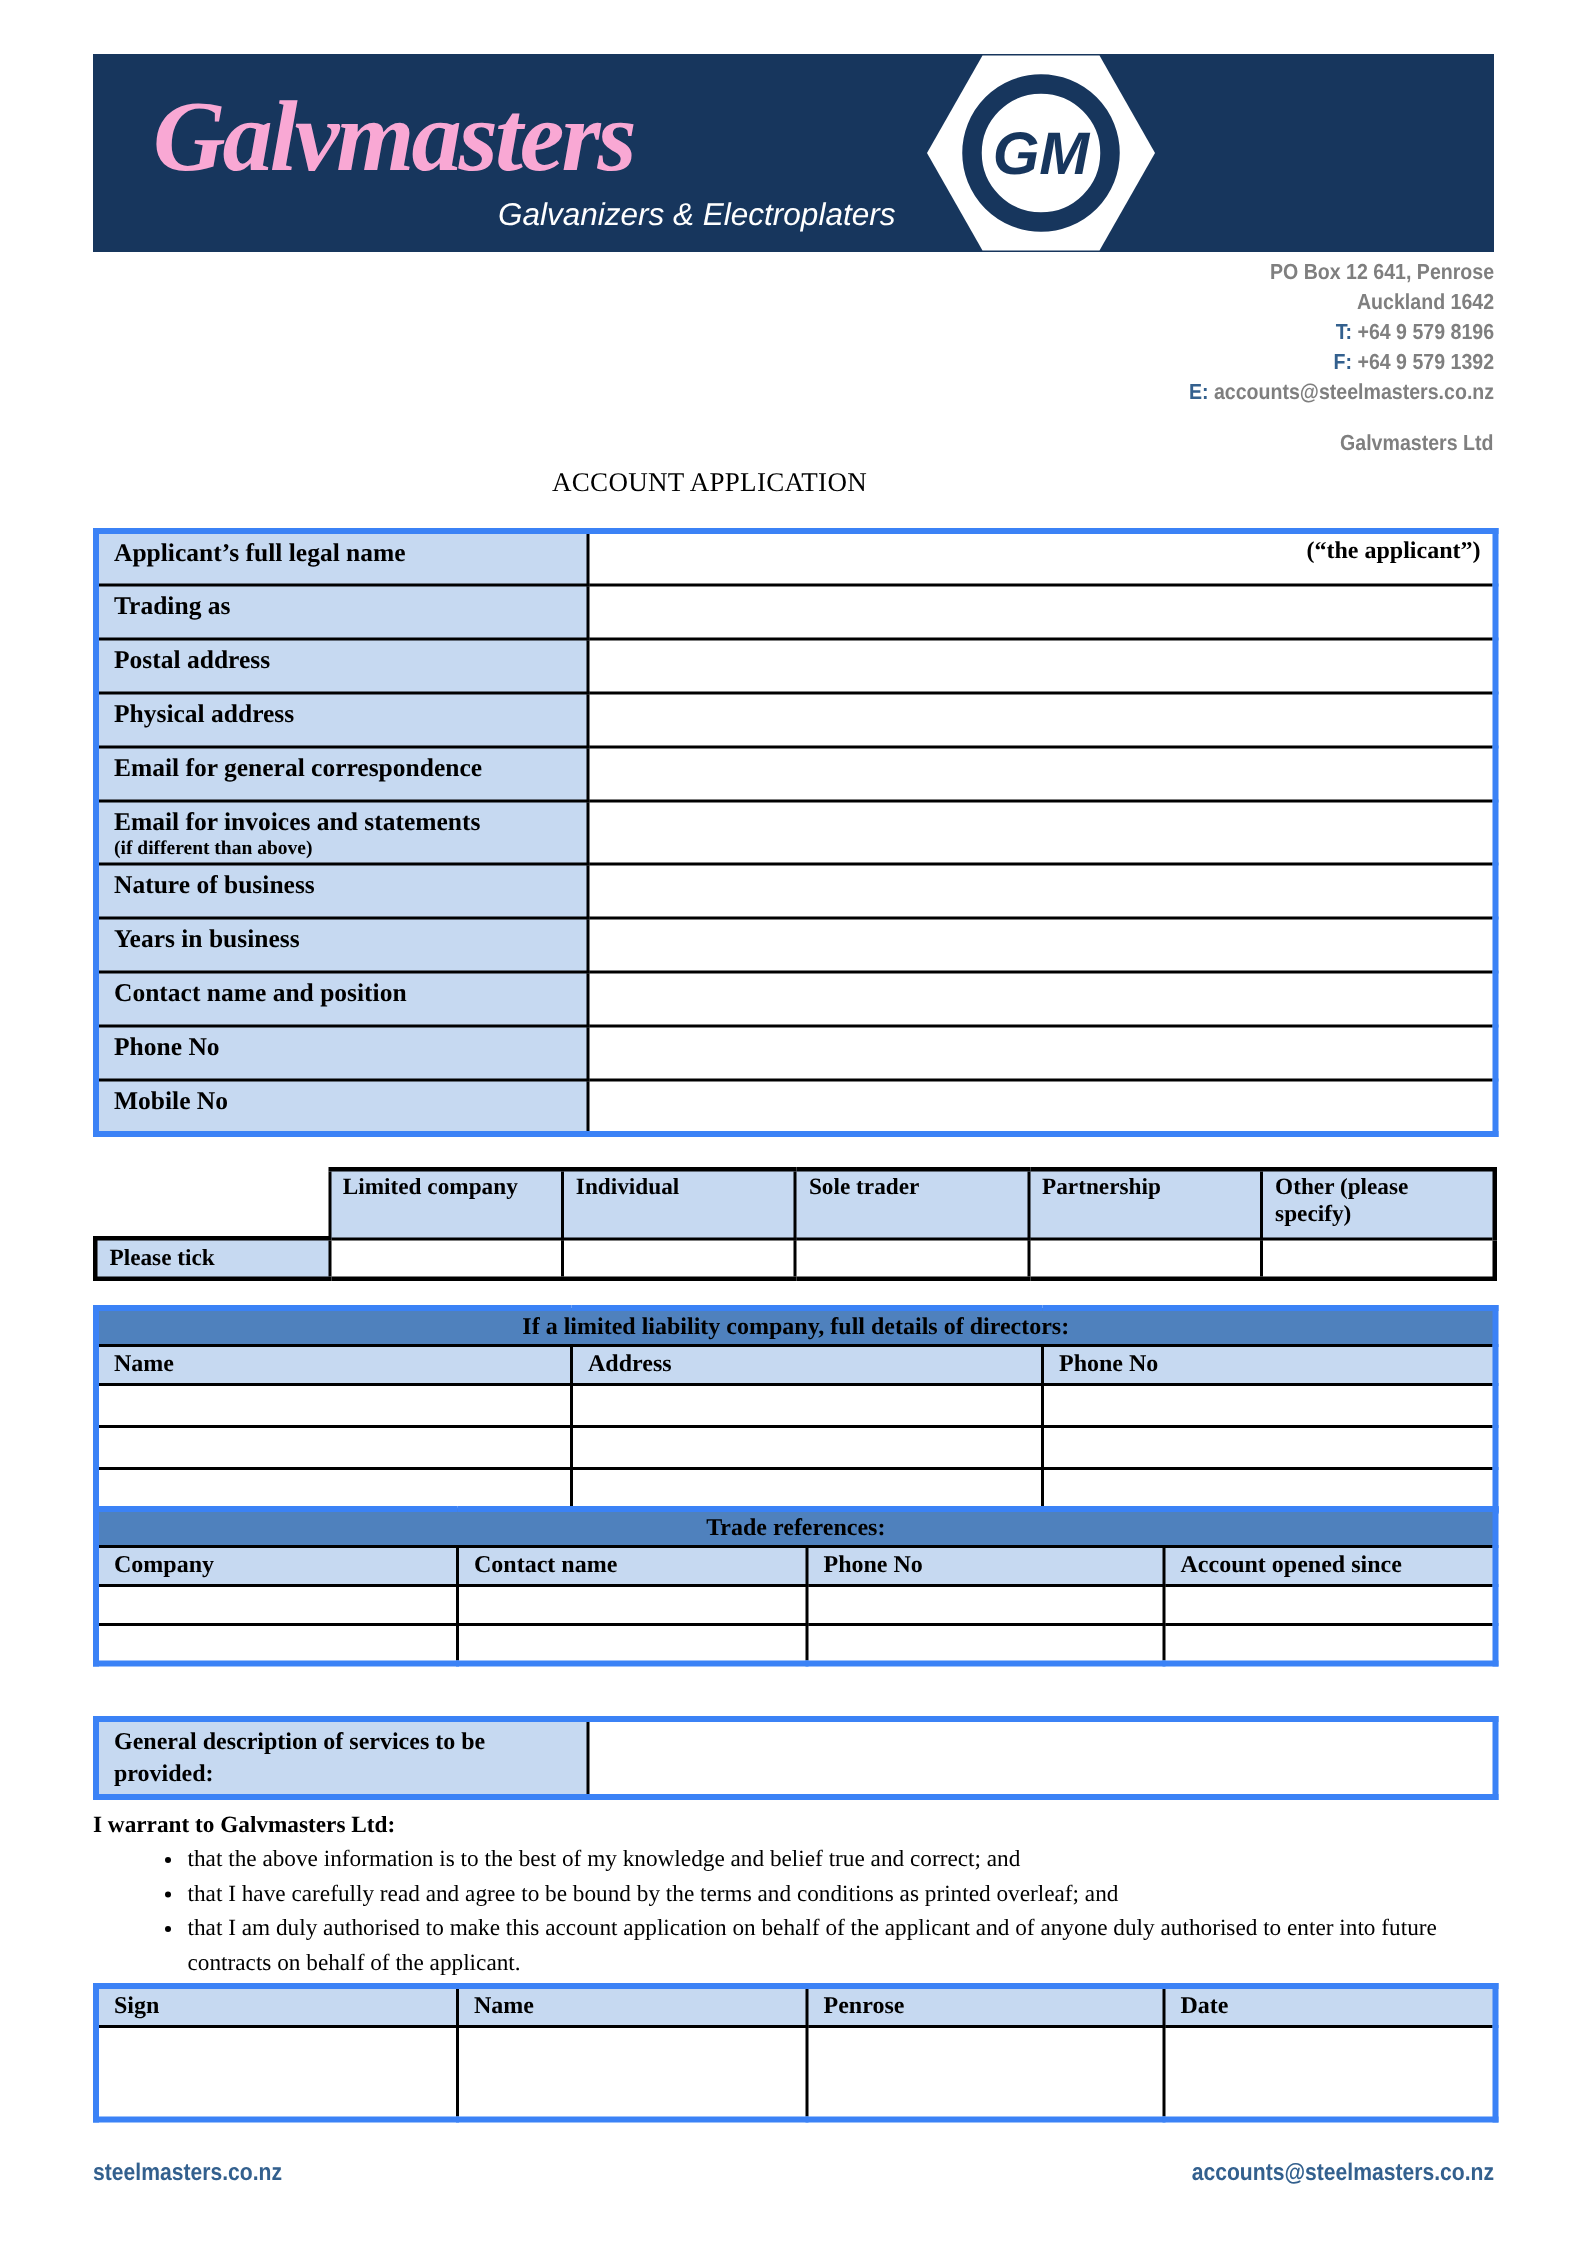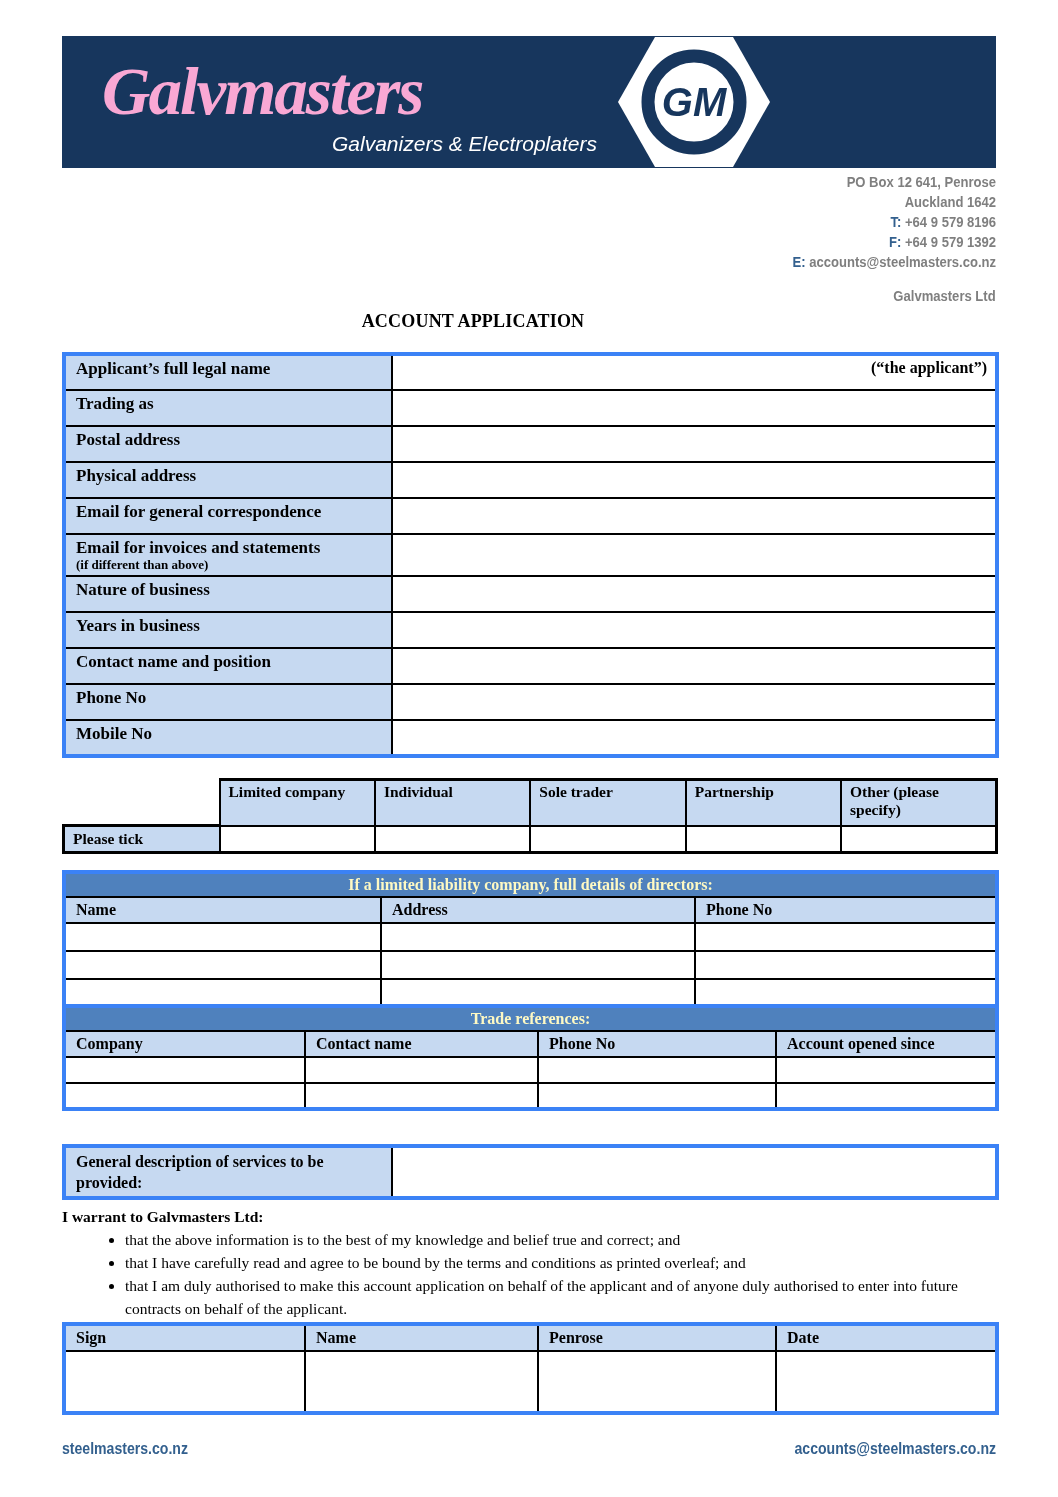--- a/index.html
+++ b/index.html
@@ -42,34 +42,34 @@
   .company-line {
     right: 62px; top: 288px; text-align: right;
     font-family: "Liberation Sans", sans-serif;
     font-weight: bold; font-size: 14.5px; color: #7F7F7F;
     transform: scaleX(0.9); transform-origin: 100% 0;
   }
 
   
   .doc-title {
     left: 0; top: 311px; width: 946px; text-align: center;
-    font-weight: bold; font-size: 18px; letter-spacing: 0.2px;
+    font-weight: normal; font-size: 18px; letter-spacing: 0.2px;
   }
 
   
   table { border-collapse: collapse; table-layout: fixed; }
   .doc-table { border: 4px solid #3b82f6; }
   .doc-table td, .doc-table th { border: 2px solid #000; }
   .cell-lbl {
     background: #C6D9F1; font-weight: bold;
     padding: 3px 10px; vertical-align: top; text-align: left;
   }
   .cell-val { background: #fff; vertical-align: top; }
   .band {
-    background: #4F81BD; color: #fef9c3; font-weight: bold;
+    background: #4F81BD; color: #000000; font-weight: bold;
     text-align: center; font-size: 16px; padding: 2px 4px;
   }
 
   
   .applicant-table { left: 62px; top: 352px; width: 933px; }
   .applicant-table td { height: 36px; }
   .applicant-table .cell-lbl { font-size: 17px; }
   .applicant-table .sub { font-size: 13px; line-height: 14px; }
   .applicant-table .note {
     font-weight: bold; font-size: 16px; text-align: right; padding: 3px 8px;

